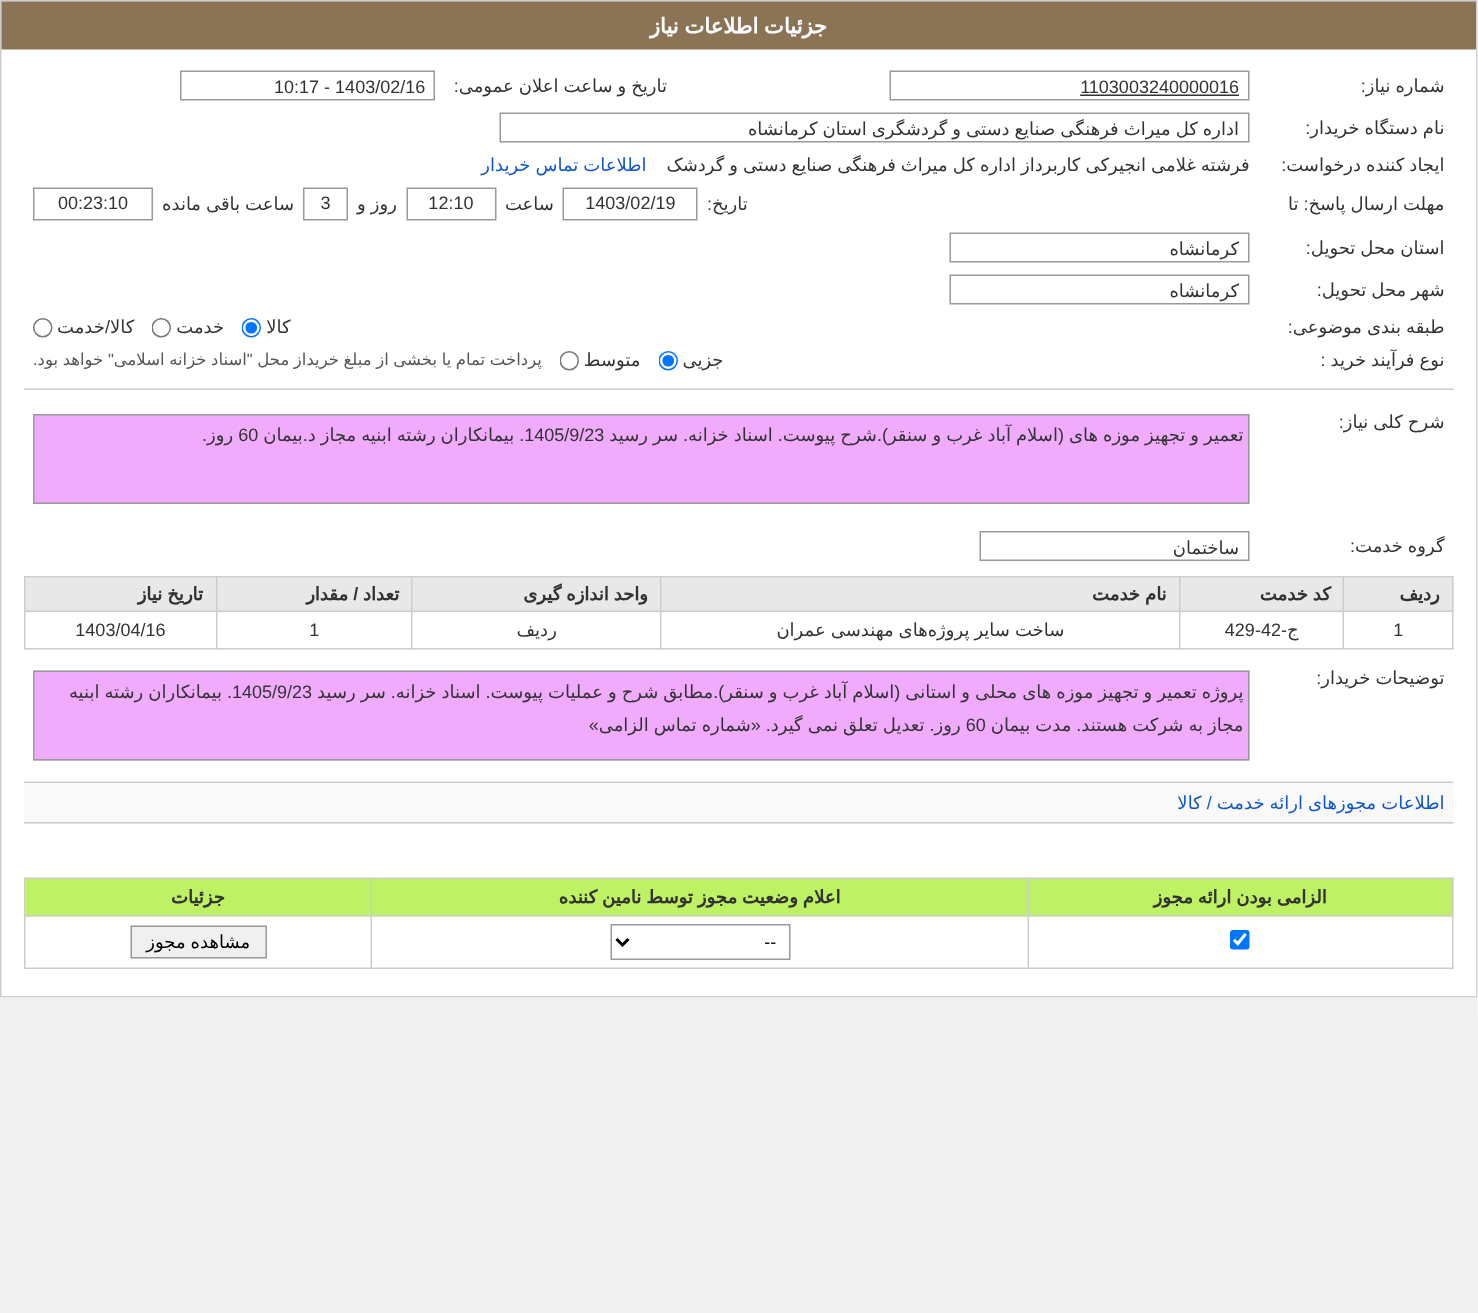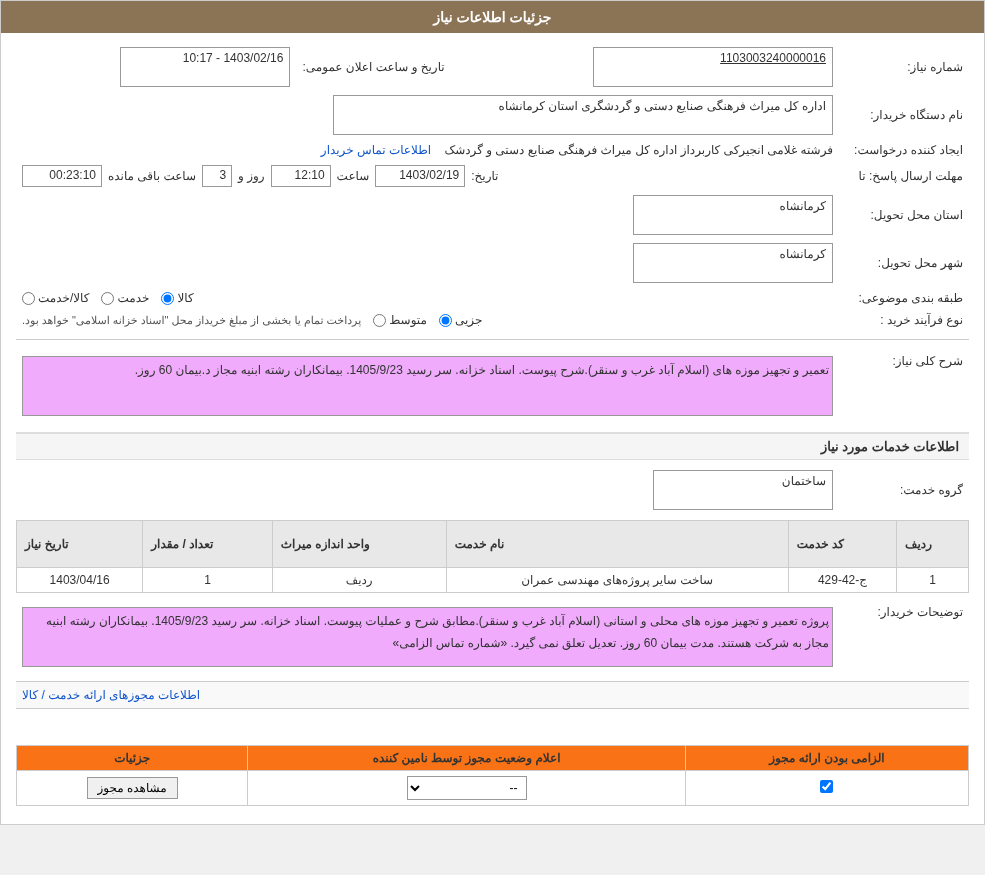--- a/index.html
+++ b/index.html
@@ -46,21 +46,21 @@
     }
     .value-cell {
       text-align: right;
     }
     .input-box {
       border: 1px solid #999;
       padding: 3px 6px;
       background: #fff;
       display: inline-block;
       min-width: 160px;
-      height: 40px;
+      height: 20px;
       font-size: 12px;
       font-family: Tahoma, Arial, sans-serif;
     }
     .input-box-number {
       min-width: 240px;
       text-decoration: underline;
     }
     .blue-link {
       color: #1155CC;
       cursor: pointer;
@@ -77,43 +77,42 @@
       margin: 8px 0 6px 0;
     }
     .services-table {
       width: 100%;
       border-collapse: collapse;
       margin-bottom: 6px;
     }
     .services-table th {
       background: #e8e8e8;
       border: 1px solid #ccc;
-      padding: 16px 8px;
-      text-align: left;
+      padding: 4px 8px;
+      text-align: right;
       font-size: 12px;
     }
     .services-table td {
       border: 1px solid #ccc;
       padding: 5px 8px;
       text-align: center;
       font-size: 12px;
     }
     .desc-box {
       border: 1px solid #999;
       padding: 3px;
       background: #f0abfc;
       min-height: 60px;
       font-size: 12px;
       text-align: right;
       margin: 4px 0;
       line-height: 1.8;
     }
     .radio-group {
       display: flex;
-      align-items: center;
       gap: 12px;
       flex-direction: row-reverse;
     }
     .radio-item {
       display: flex;
       align-items: center;
       gap: 3px;
     }
     .radio-item input {
       margin: 0;
@@ -122,21 +121,21 @@
       border: none;
       border-top: 1px solid #ccc;
       margin: 8px 0;
     }
     .permissions-table {
       width: 100%;
       border-collapse: collapse;
       margin-bottom: 8px;
     }
     .permissions-table th {
-      background: #f97316;
+      background: #bef264;
       border: 1px solid #ccc;
       padding: 5px 8px;
       text-align: center;
       font-size: 12px;
     }
     .permissions-table td {
       border: 1px solid #ccc;
       padding: 5px 8px;
       text-align: center;
       font-size: 12px;
@@ -185,36 +184,37 @@
     .checkbox-cell {
       text-align: center;
     }
     .small-input {
       border: 1px solid #999;
       padding: 2px 5px;
       background: #fff;
       font-size: 12px;
       display: inline-block;
       height: 22px;
+      text-align: center;
     }
     .date-row {
       display: flex;
       align-items: center;
       gap: 6px;
       flex-direction: row-reverse;
     }
     .date-label {
       white-space: nowrap;
     }
     .inline-label {
       white-space: nowrap;
       font-size: 12px;
     }
     .section-link {
-      text-align: left;
+      text-align: right;
       padding: 6px;
       font-size: 12px;
       color: #333;
       background: #f9f9f9;
       border-top: 1px solid #ccc;
       border-bottom: 1px solid #ccc;
       margin: 6px 0;
     }
     .section-link a {
       color: #1155CC;
@@ -329,40 +329,39 @@
       <tbody>
           <tr>
         <td class="label-cell" style="vertical-align:top;padding-top:6px;">شرح کلی نیاز:</td>
         <td class="value-cell">
           <div class="desc-box">تعمیر و تجهیز موزه های  (اسلام آباد غرب و سنقر).شرح  پیوست. اسناد خزانه. سر رسید 1405/9/23. بیمانکاران رشته ابنیه مجاز د.بیمان 60 روز.</div>
         </td>
       </tr>
     </tbody>
       </table>
 
-    <div class="section-title">اطلاعات خدمات مورد نیاز</div>
 
     <table class="info-table">
       <tbody>
           <tr>
         <td class="label-cell">گروه خدمت:</td>
         <td class="value-cell">
           <div class="input-box" style="min-width:180px;">ساختمان</div>
         </td>
       </tr>
     </tbody>
       </table>
 
     <table class="services-table">
       <thead>
         <tr>
           <th>ردیف</th>
           <th>کد خدمت</th>
           <th>نام خدمت</th>
-          <th>واحد اندازه میراث</th>
+          <th>واحد اندازه گیری</th>
           <th>تعداد / مقدار</th>
           <th>تاریخ نیاز</th>
         </tr>
       </thead>
       <tbody id="services-tbody">
       <tr>
             <td>1</td>
             <td>ج-42-429</td>
             <td>ساخت سایر پروژه‌های مهندسی عمران</td>
             <td>ردیف</td>

